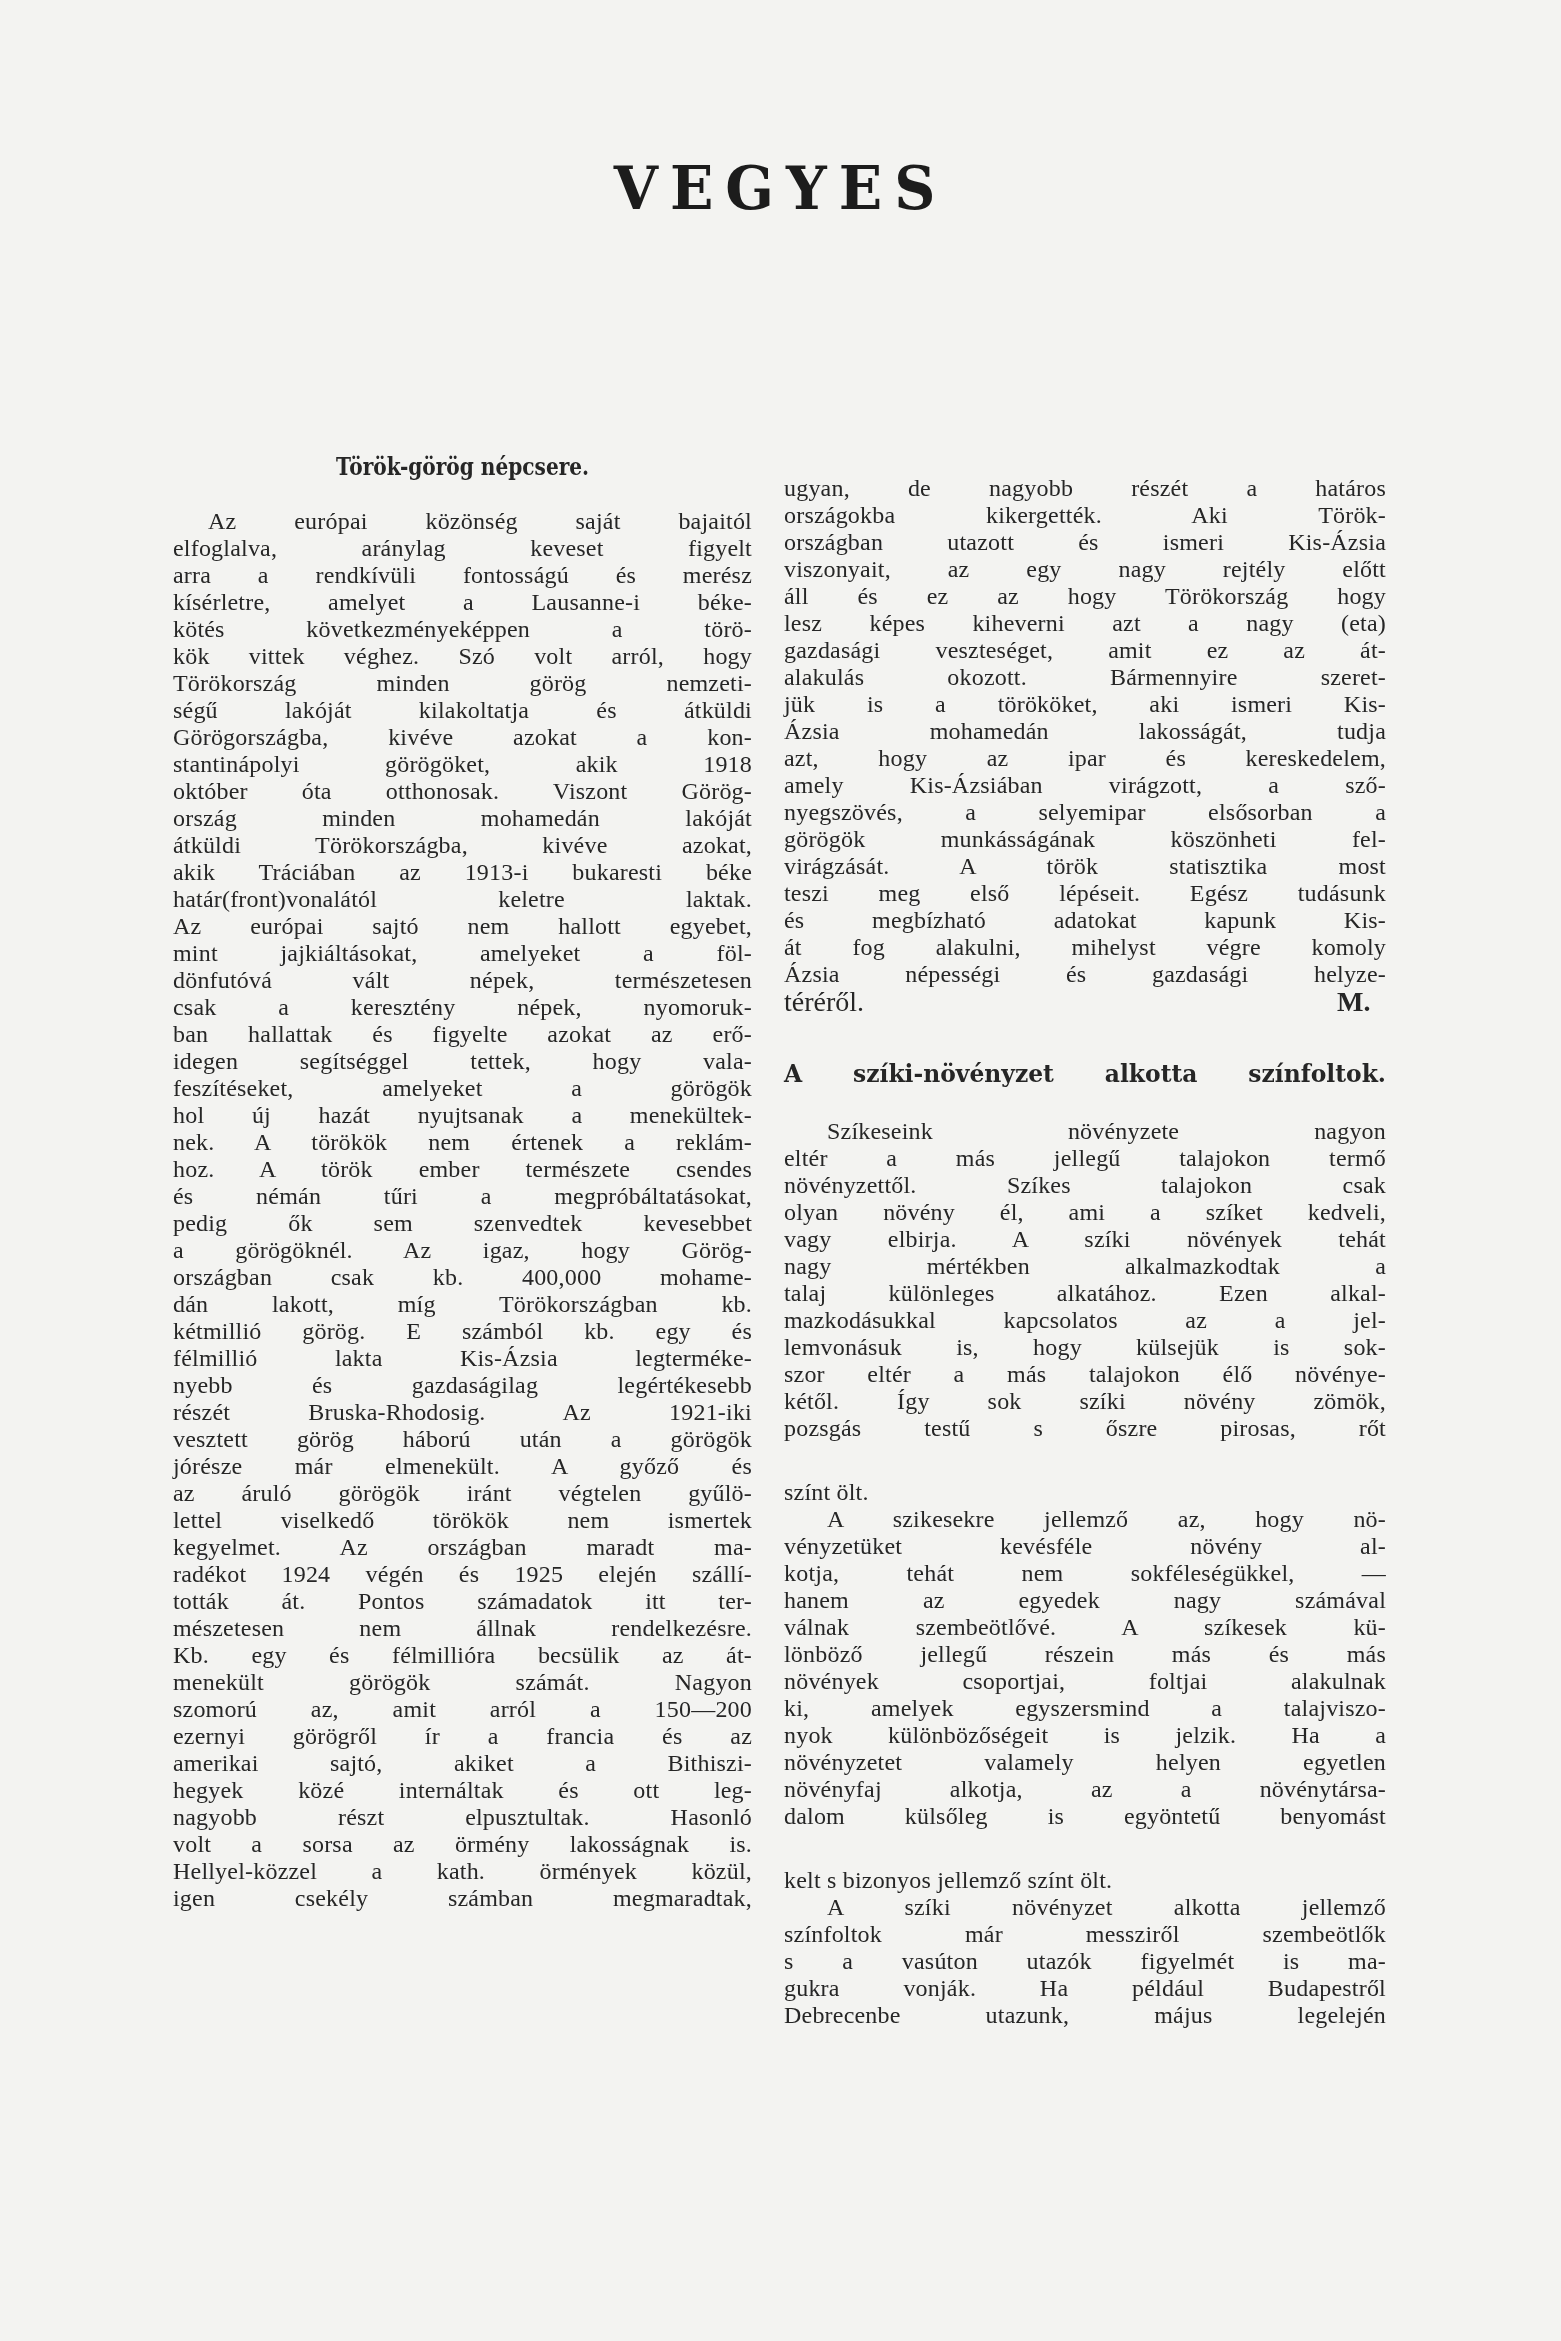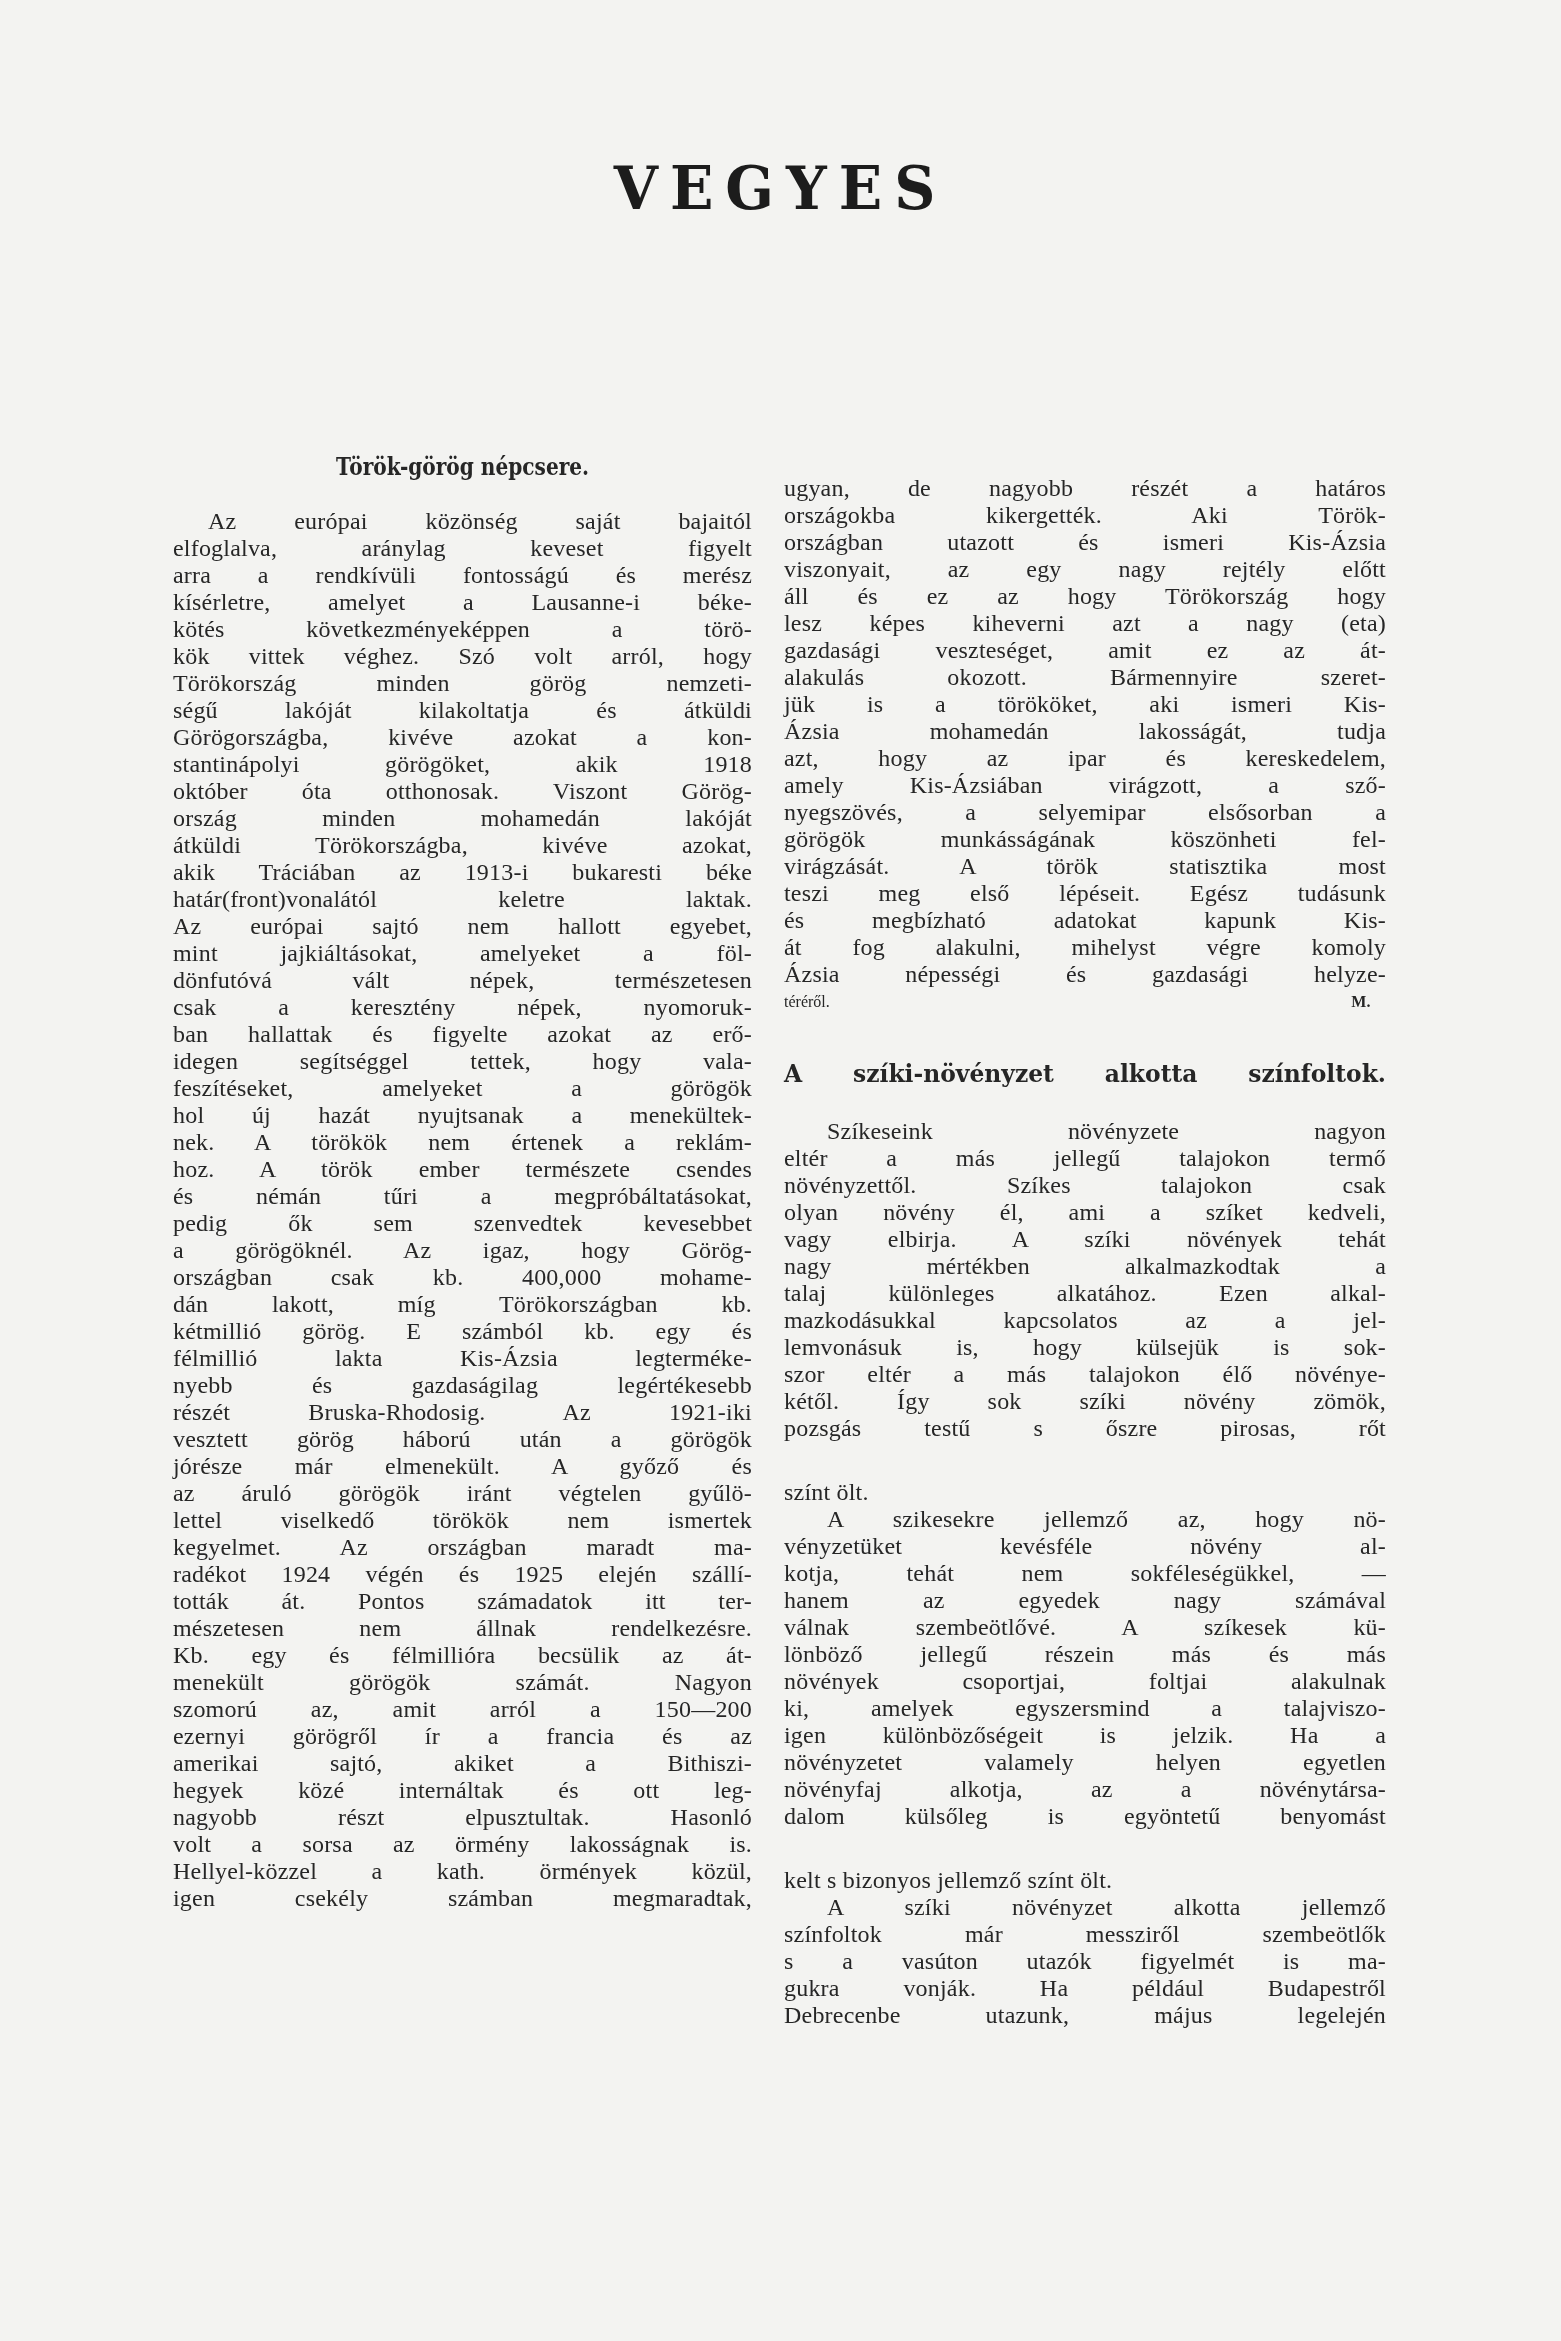--- a/index.html
+++ b/index.html
@@ -34,21 +34,21 @@
   .line.indent2 { padding-left:43px; }
   .heading {
     font-weight:bold; font-size:23.4px;
     height:35px; line-height:35px;
     white-space:nowrap;
     font-family:"DejaVu Serif","Liberation Serif",serif;
     transform:scaleX(0.86); transform-origin:left center;
   }
   .heading.centered { text-align:center; transform-origin:center center; }
   .gap-after-heading { height:22.6px; }
-  .signoff-line { display:flex; justify-content:space-between; height:27px; line-height:27px; font-size:16px; }
+  .signoff-line { display:flex; justify-content:space-between; height:27px; line-height:27px; font-size:28px; }
   .signoff { font-weight:bold; padding-right:15.6px; }
   .section-gap { height:42px; }
   .heading2 {
     font-weight:bold; font-size:23.4px; height:35px; line-height:35px;
     white-space:nowrap; text-align:justify; text-align-last:justify;
     font-family:"DejaVu Serif","Liberation Serif",serif;
   }
 </style>
 </head>
 <body>
@@ -158,21 +158,21 @@
       <div class="line">pozsgás testű s őszre pirosas, rőt</div>
       <div class="line last">színt ölt.</div>
       <div class="line indent2">A szikesekre jellemző az, hogy nö-</div>
       <div class="line">vényzetüket kevésféle növény al-</div>
       <div class="line">kotja, tehát nem sokféleségükkel, —</div>
       <div class="line">hanem az egyedek nagy számával</div>
       <div class="line">válnak szembeötlővé. A szíkesek kü-</div>
       <div class="line">lönböző jellegű részein más és más</div>
       <div class="line">növények csoportjai, foltjai alakulnak</div>
       <div class="line">ki, amelyek egyszersmind a talajviszo-</div>
-      <div class="line">igen különbözőségeit is jelzik. Ha a</div>
+      <div class="line">nyok különbözőségeit is jelzik. Ha a</div>
       <div class="line">növényzetet valamely helyen egyetlen</div>
       <div class="line">növényfaj alkotja, az a növénytársa-</div>
       <div class="line">dalom külsőleg is egyöntetű benyomást</div>
       <div class="line last">kelt s bizonyos jellemző színt ölt.</div>
       <div class="line indent2">A szíki növényzet alkotta jellemző</div>
       <div class="line">színfoltok már messziről szembeötlők</div>
       <div class="line">s a vasúton utazók figyelmét is ma-</div>
       <div class="line">gukra vonják. Ha például Budapestről</div>
       <div class="line">Debrecenbe utazunk, május legelején</div>
     </div>

